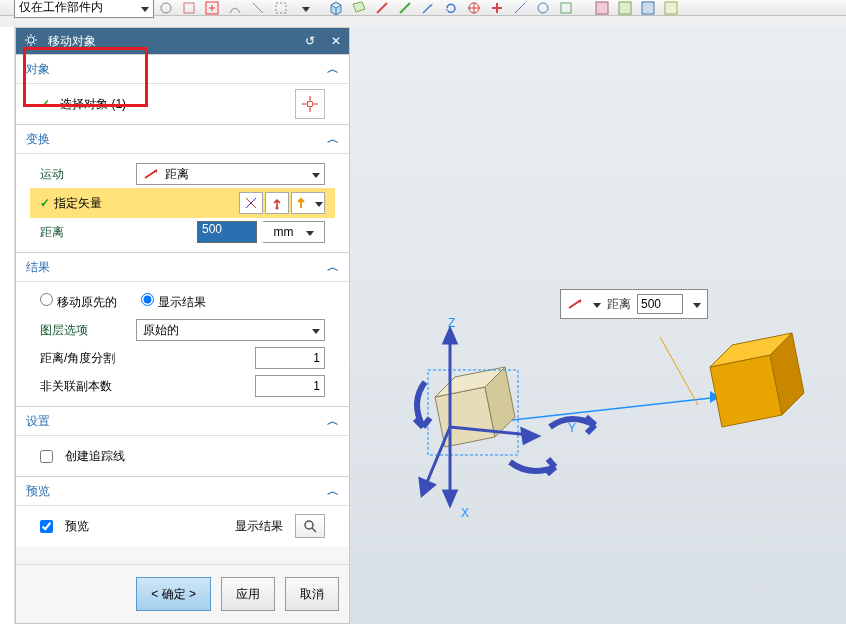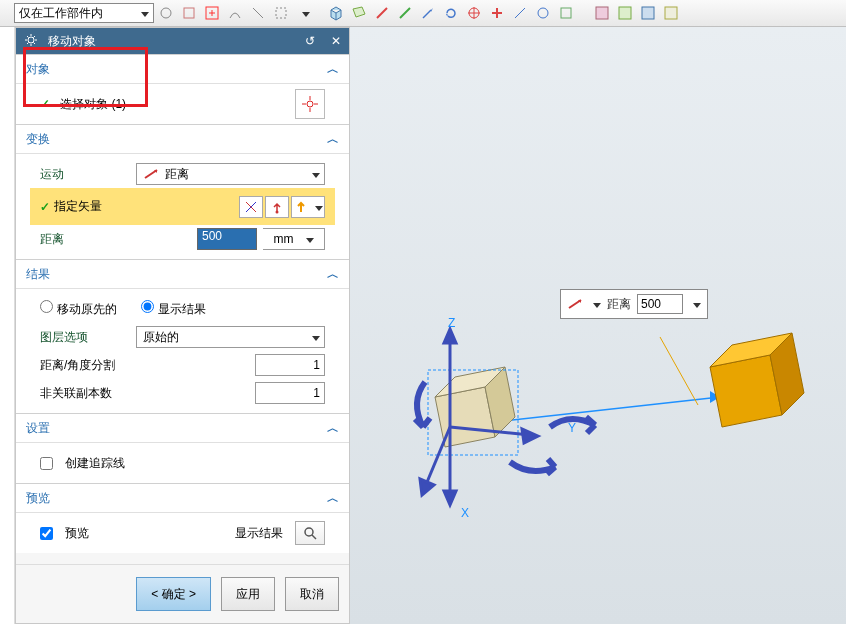--- a/index.html
+++ b/index.html
@@ -1,18 +1,18 @@
 <!DOCTYPE html>
 <html><head>
 <meta charset="utf-8">
 <style>
   * { box-sizing: border-box; margin: 0; padding: 0; font-family: "Microsoft YaHei", Arial, sans-serif; font-size: 12px; }
   body { background: #f0f0f0; width: 846px; height: 624px; overflow: hidden; position: relative; }
   
-  .top-toolbar { height: 27px; background: linear-gradient(#fafafa,#e8e8e8); border-bottom: 1px solid #c0c0c0; display: flex; align-items: center; padding: 0 4px; gap: 1px; }
+  .top-toolbar { height: 16px; background: linear-gradient(#fafafa,#e8e8e8); border-bottom: 1px solid #c0c0c0; display: flex; align-items: center; padding: 0 4px; gap: 1px; }
   .combo-filter { width: 140px; height: 20px; background: #fff; border: 1px solid #888; padding: 0 4px; margin-left: 10px; display: flex; align-items: center; justify-content: space-between; }
   .tb-icon { width: 22px; height: 22px; display: flex; align-items: center; justify-content: center; border: 1px solid transparent; border-radius: 2px; }
   .left-margin { position:absolute; left:0; top:27px; width:15px; height:597px; background:#fff; border-right:1px solid #ddd;}
   
   .main-area { position: absolute; left: 15px; top: 27px; right: 0; bottom: 0; display: flex; }
   
   .panel { width: 335px; background: #f6f6f6; border: 1px solid #c8c8c8; display: flex; flex-direction: column; }
   
   .panel-title { height: 26px; background: #3f6a8e; color: #fff; display: flex; align-items: center; padding: 0 8px; gap: 10px; }
   .panel-title .spacer { flex: 1; }
@@ -24,21 +24,21 @@
   .section-body { background:#fff; padding:6px 24px; }
   .row { display:flex; align-items:center; height:28px; gap:6px; }
   .row .label { width: 90px; color:#14532d; }
   .row .grow { flex:1; }
   .check-ok::before { content:"\2713"; color:#1ba01b; font-weight:bold; margin-right:4px; }
   .target-btn { width:30px; height:30px; background:#fff; border:1px solid #bbb; display:flex; align-items:center; justify-content:center; margin-left:auto; }
   
   .select-box { height:22px; border:1px solid #999; background:#fff; display:flex; align-items:center; padding:0 4px 0 6px; }
   .select-box .dd { margin-left:auto; }
   
-  .highlight-row { background:#ffe27a; margin:0 -10px; padding:0 10px; height:37px; display:flex; align-items:center; }
+  .highlight-row { background:#ffe27a; margin:0 -10px; padding:0 10px; height:30px; display:flex; align-items:center; }
   .icon-btn { width:24px; height:22px; border:1px solid #aaa; background:#fff; display:flex; align-items:center; justify-content:center; margin-left:2px;}
   .icon-btn.combo { width:34px; }
   
   .num-input { width:60px; height:22px; border:1px solid #666; background:#fff; padding:0 4px; }
   .num-input.sel { background:#2a6fb0; color:#fff; }
   .unit-combo { width:62px; height:22px; border:1px solid #999; border-left:none; display:flex; align-items:center; justify-content:center; }
   
   .radio-row input { margin:0 4px 0 0; }
   .radio-row label { margin-right: 18px; }
   

